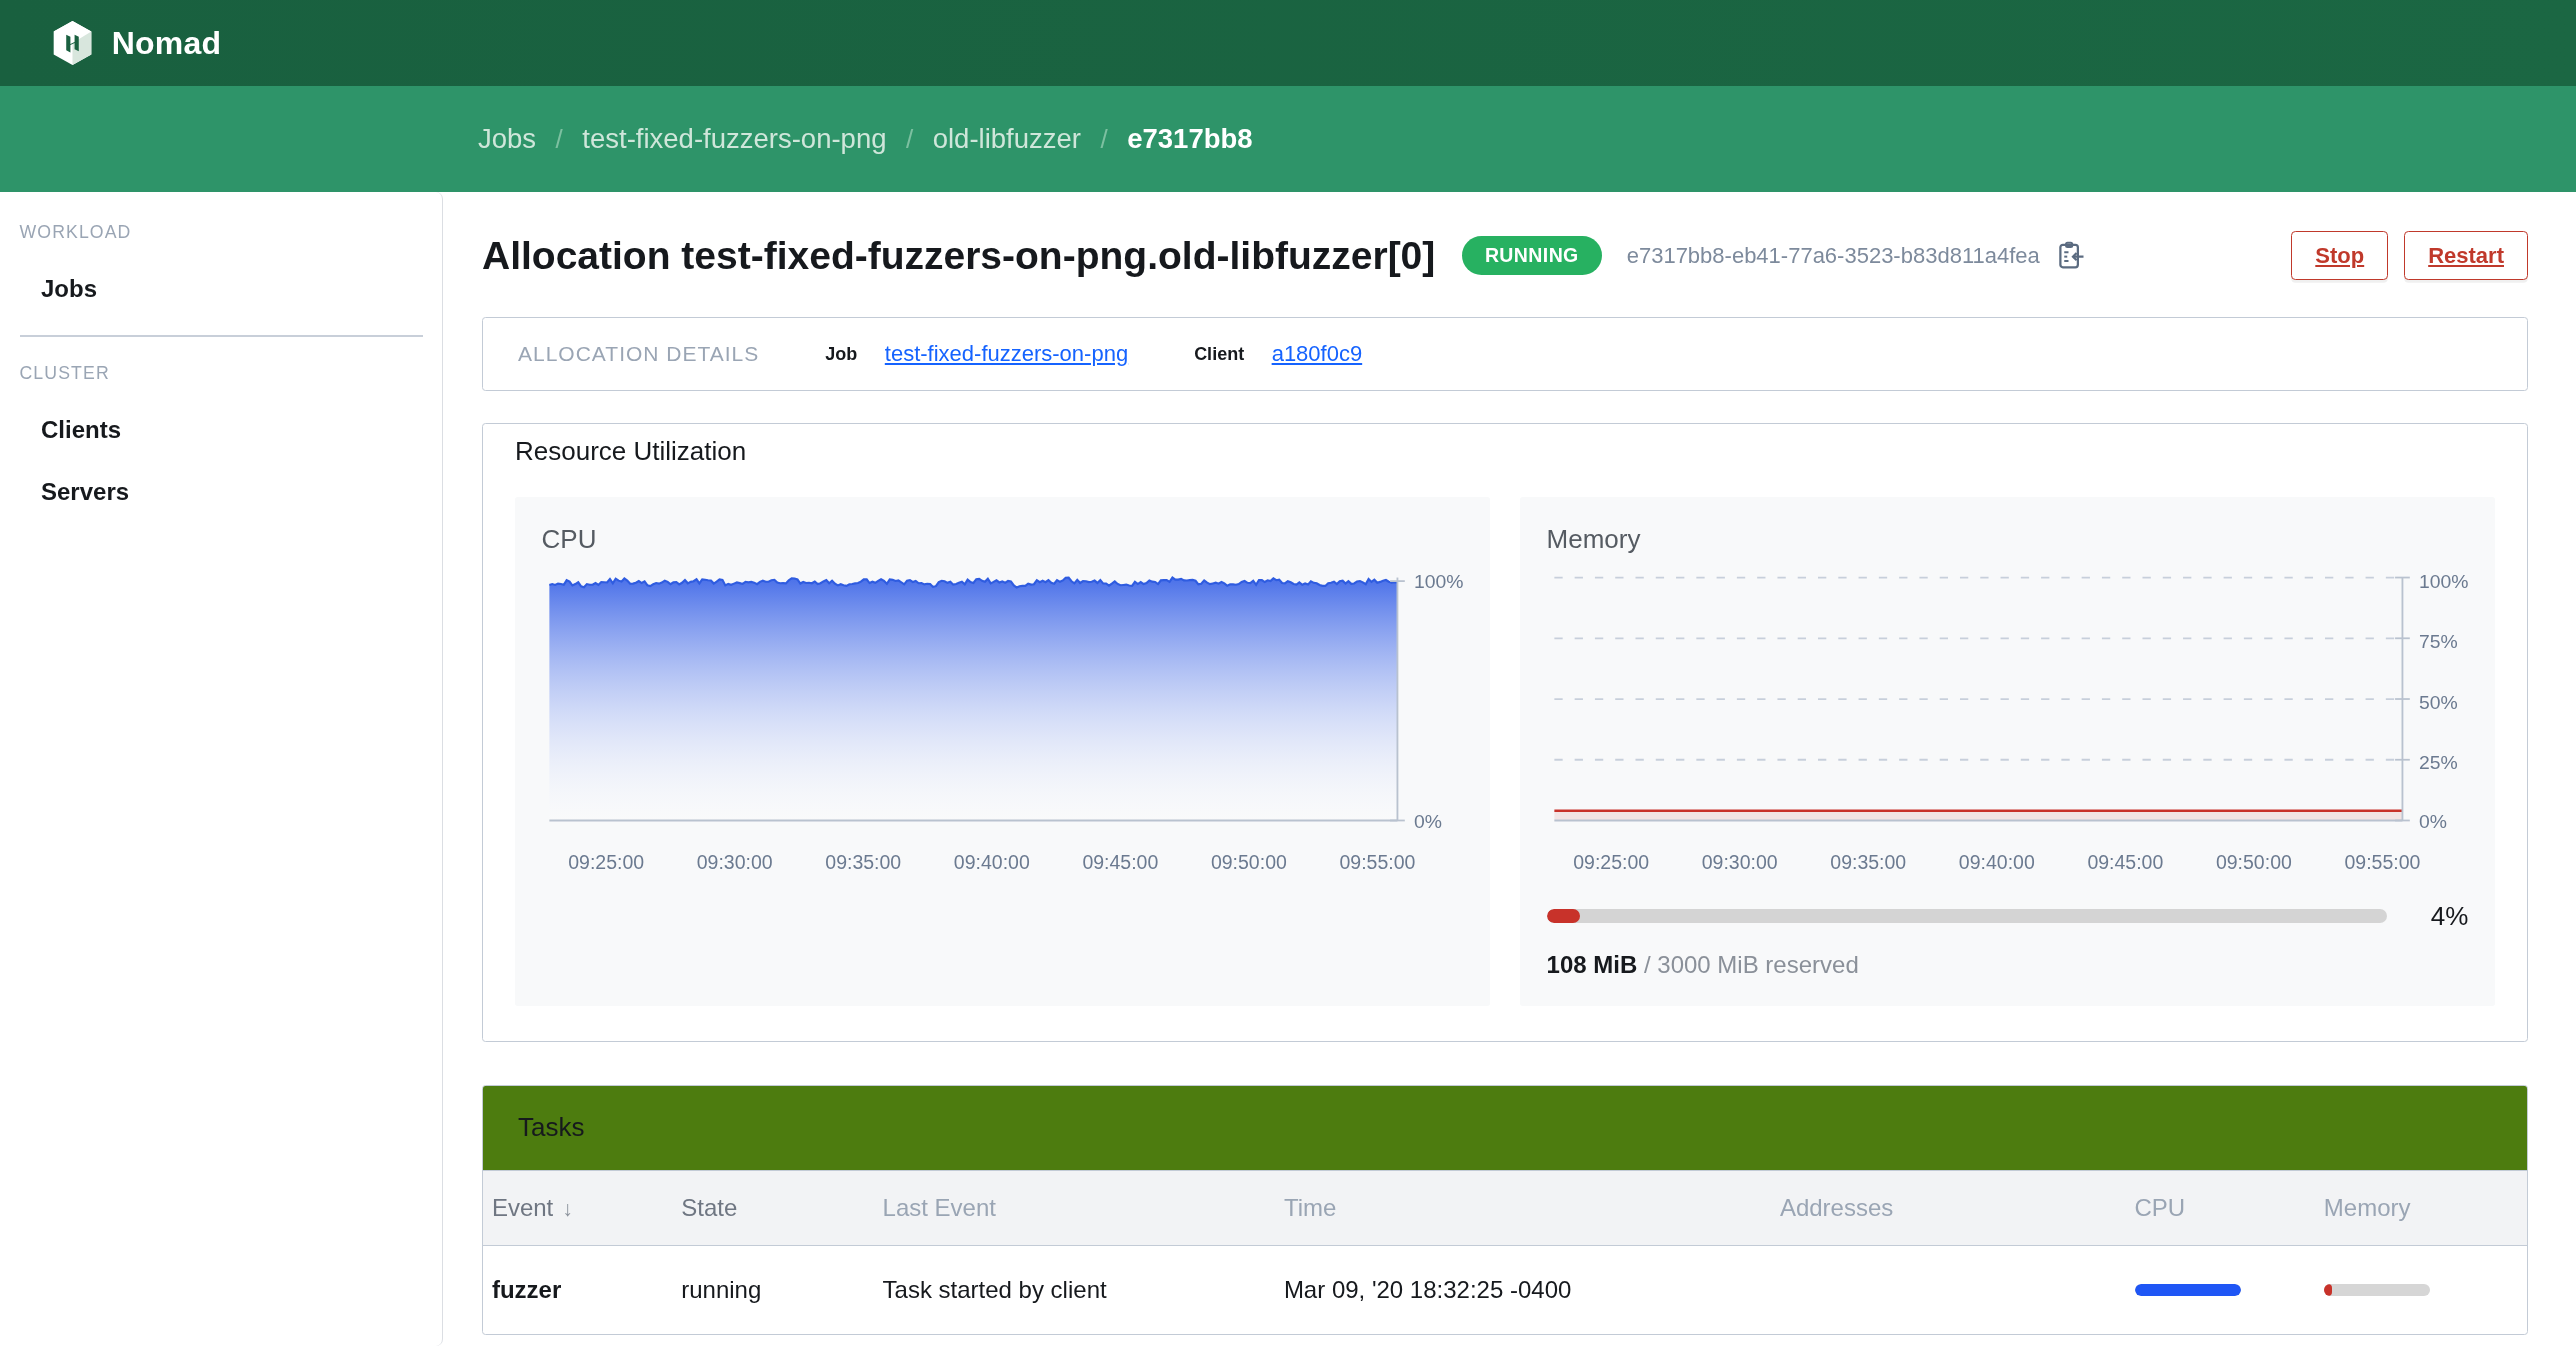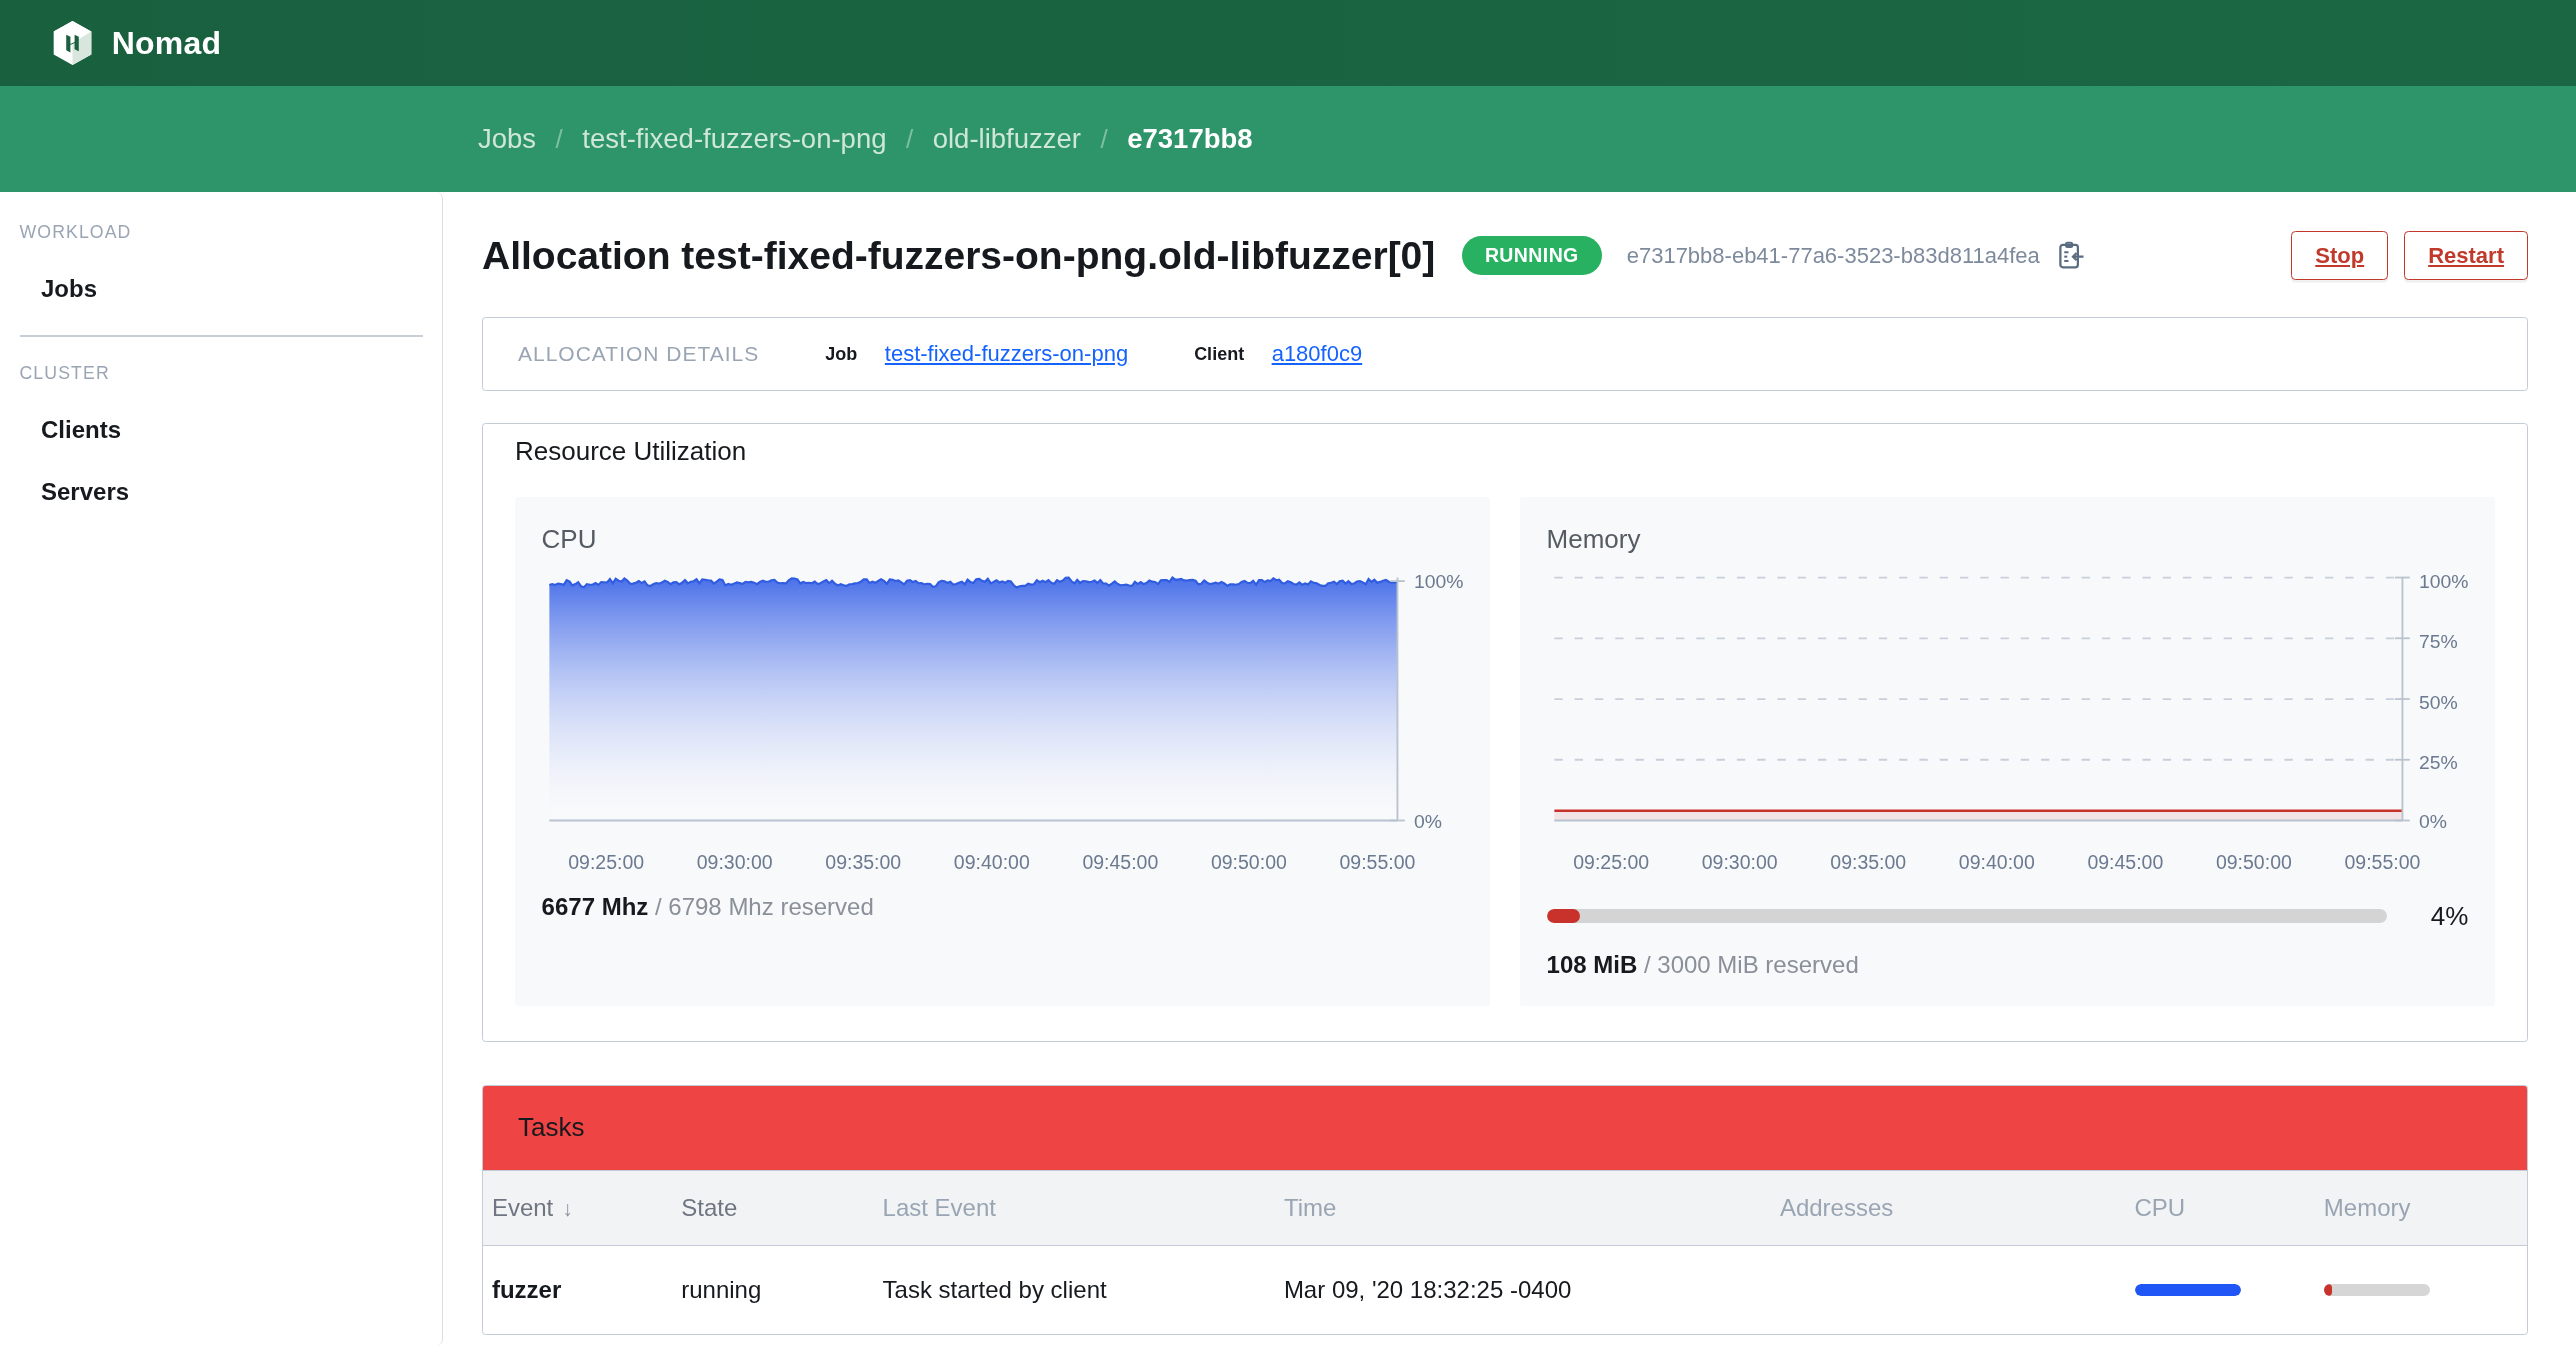--- a/index.html
+++ b/index.html
@@ -131,21 +131,21 @@
     overflow: hidden; position: relative;
   }
   .prog-fill { height: 100%; border-radius: 885px; }
   .prog-pct { width: 81px; text-align: right; font-size: 26px; color: #16191d; }
   .prog-caption { margin-top: 19.5px; font-size: 24px; color: #8a9099; }
   .prog-caption b { color: #16191d; font-weight: 700; }
 
   
   .tasks-card { overflow: hidden; }
   .tasks-head {
-    background: #ef4444; padding: 26.6px 35px; font-size: 26px; color: #16191d;
+    background: #4d7c0f; padding: 26.6px 35px; font-size: 26px; color: #16191d;
     border-bottom: 1.8px solid #c3cbd6;
   }
   table { width: 100%; border-collapse: collapse; table-layout: fixed; }
   thead tr { background: #f2f3f5; }
   thead th {
     text-align: left; font-weight: 400; color: #9aa5b4; font-size: 24px;
     padding: 23px 8.9px; border-bottom: 1.8px solid #c3cbd6;
   }
   thead th.sortable { color: #6f7682; cursor: pointer; }
   tbody td {
@@ -248,24 +248,20 @@
             </svg>
           </div>
           <div class="x-labels">
             <span>09:25:00</span>
             <span>09:30:00</span>
             <span>09:35:00</span>
             <span>09:40:00</span>
             <span>09:45:00</span>
             <span>09:50:00</span>
             <span>09:55:00</span>
-          </div>
-          <div class="prog-caption">
-            <b>6677 Mhz</b>
-            <span>/ 6798 Mhz reserved</span>
           </div>
         </div>
 
         <div class="chart-box">
           <div class="chart-title">Memory</div>
           <div class="chart-area">
             <svg viewBox="0 0 1000 300" preserveAspectRatio="none">
               <g id="mem-grid">
                   <line x1="8" x2="928" y1="4" y2="4" stroke="#c7cfdb" stroke-width="2" stroke-dasharray="9 13"></line>
                   <line x1="8" x2="928" y1="72.5" y2="72.5" stroke="#c7cfdb" stroke-width="2" stroke-dasharray="9 13"></line>

